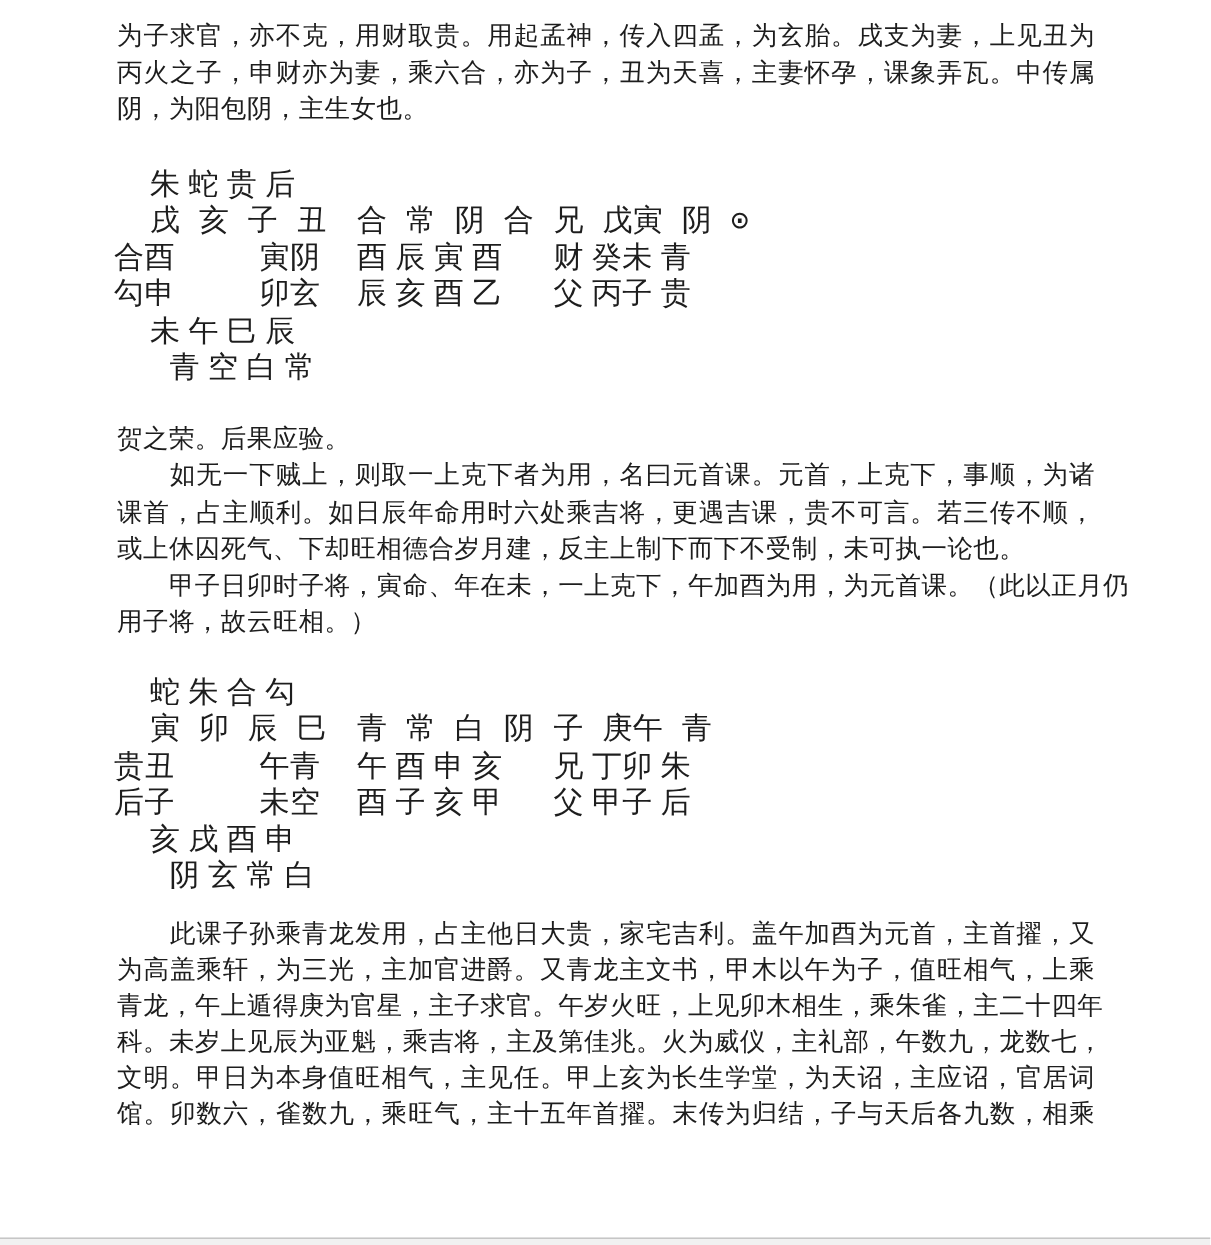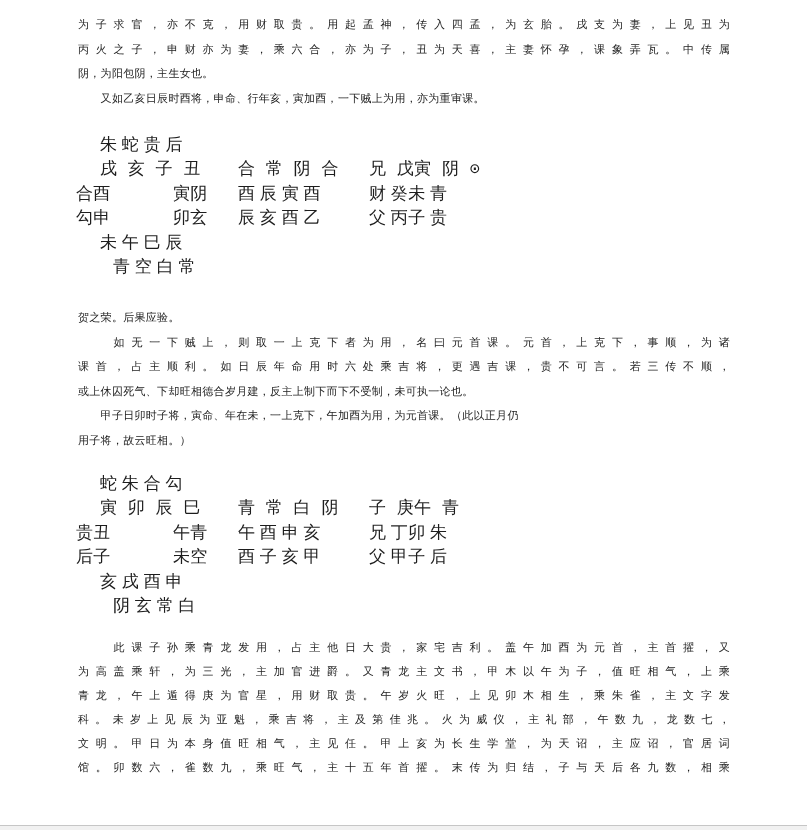--- a/index.html
+++ b/index.html
@@ -4,26 +4,26 @@
 <style>
   html,body{margin:0;padding:0;}
   body{
     width:807px;height:830px;overflow:hidden;background:#ffffff;
     font-family:"Liberation Serif","DejaVu Serif",serif;
     color:#1d1d1d;position:relative;
   }
   .page{padding:12px 77px 0 78px;width:652px;box-sizing:content-box;}
   .para{margin:0;}
   .line{
-    font-size:11px;line-height:24.5px;height:24.5px;
+    font-size:17px;line-height:24.5px;height:24.5px;
     white-space:nowrap;letter-spacing:0.3px;
   }
   .line.j{text-align:justify;text-align-last:justify;}
   
-  .chart{position:relative;height:147px;font-size:17px;text-align:center;}
+  .chart{position:relative;height:147px;font-size:20px;text-align:center;}
   .chart .seg{position:absolute;white-space:pre;letter-spacing:0.3px;}
   .r0{top:0px;} .r1{top:24px;font-family:Liberation Mono, monospace;} .r2{top:49px;} .r3{top:73px;} .r4{top:98px;} .r5{top:122px;margin-left:13px;}
   .col-plate{left:22px;}   
   .col-far{left:-2px;}     
   .col-mid{left:95px;}     
   .col-course{left:160px;} 
   .col-trans{left:291px;}  
   .chart1{margin-top:23px;}
   .chart2{margin-top:20px;}
   .p3{margin-top:25px;}
@@ -38,23 +38,20 @@
 <body>
 
 <div class="page">
 
   <div class="para">
     <div class="line j">为子求官，亦不克，用财取贵。用起孟神，传入四孟，为玄胎。戌支为妻，上见丑为</div>
     <div class="line j">丙火之子，申财亦为妻，乘六合，亦为子，丑为天喜，主妻怀孕，课象弄瓦。中传属</div>
     <div class="line">阴，为阳包阴，主生女也。</div>
   </div>
 
-  <div class="para">
-    <div class="line">　　又如乙亥日辰时酉将，申命、行年亥，寅加酉，一下贼上为用，亦为重审课。</div>
-  </div>
 
   <div class="chart chart1">
     <span class="seg col-plate r0">朱 蛇 贵 后</span>
     <span class="seg col-plate r1">戌 亥 子 丑</span>
     <span class="seg col-course r1">合 常 阴 合</span>
     <span class="seg col-trans r1">兄 戊寅 阴 ⊙</span>
     <span class="seg col-far r2">合酉</span>
     <span class="seg col-mid r2">寅阴</span>
     <span class="seg col-course r2">酉 辰 寅 酉</span>
     <span class="seg col-trans r2">财 癸未 青</span>
@@ -94,21 +91,21 @@
     <span class="seg col-mid r3">未空</span>
     <span class="seg col-course r3">酉 子 亥 甲</span>
     <span class="seg col-trans r3">父 甲子 后</span>
     <span class="seg col-plate r4">亥 戌 酉 申</span>
     <span class="seg col-plate r5">阴 玄 常 白</span>
   </div>
 
   <div class="para p6">
     <div class="line j">　　此课子孙乘青龙发用，占主他日大贵，家宅吉利。盖午加酉为元首，主首擢，又</div>
     <div class="line j">为高盖乘轩，为三光，主加官进爵。又青龙主文书，甲木以午为子，值旺相气，上乘</div>
-    <div class="line j">青龙，午上遁得庚为官星，用财取贵。午岁火旺，上见卯木相生，乘朱雀，主文字发</div>
+    <div class="line j">青龙，午上遁得庚为官星，主子求官。午岁火旺，上见卯木相生，乘朱雀，主二十四年</div>
     <div class="line j">科。未岁上见辰为亚魁，乘吉将，主及第佳兆。火为威仪，主礼部，午数九，龙数七，</div>
     <div class="line j">文明。甲日为本身值旺相气，主见任。甲上亥为长生学堂，为天诏，主应诏，官居词</div>
     <div class="line j">馆。卯数六，雀数九，乘旺气，主十五年首擢。末传为归结，子与天后各九数，相乘</div>
   </div>
 
 </div>
 
 <div class="bottom-bar"></div>
 
 </body></html>

